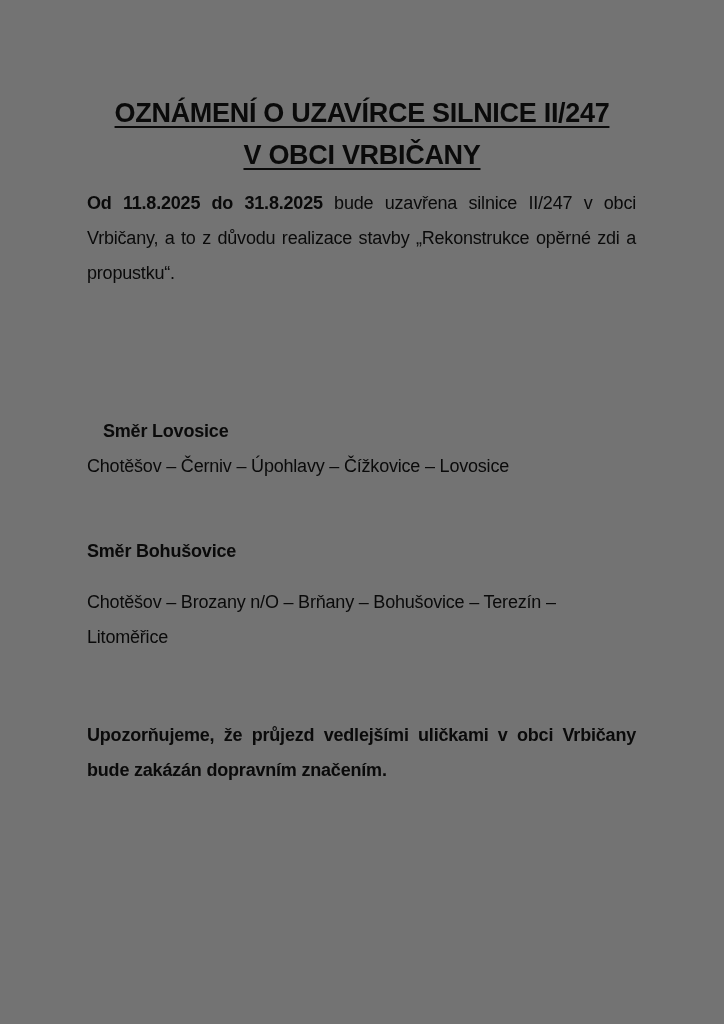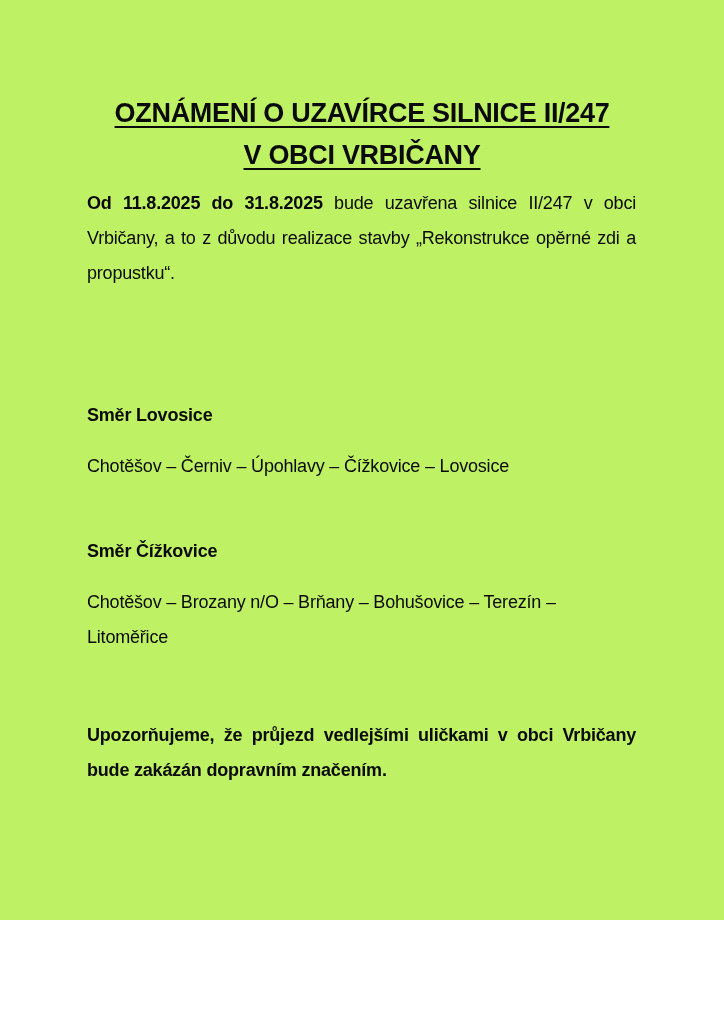--- a/index.html
+++ b/index.html
@@ -13,22 +13,22 @@
       position: relative;
       overflow: hidden;
       font-family: "Liberation Sans", "DejaVu Sans", sans-serif;
       color: #0a0a0a;
     }
     .page {
       position: absolute;
       left: 0;
       top: 0;
       width: 724px;
-      height: 920px;
-      background: #bef264;
+      height: 1024px;
+      background: #737373;
     }
     .title {
       position: absolute;
       left: 60px;
       width: 604px;
       top: 92px;
       text-align: center;
       font-weight: bold;
       font-size: 27px;
       line-height: 42px;
@@ -69,23 +69,23 @@
   <div class="title">
     <span>OZNÁMENÍ O UZAVÍRCE SILNICE II/247</span><br>
     <span>V OBCI VRBIČANY</span>
   </div>
 
   <p class="body justify" id="intro" style="margin:0;">
     <span class="bold">Od 11.8.2025 do 31.8.2025</span><span> bude uzavřena silnice II/247 v obci Vrbičany, a to z důvodu realizace stavby „Rekonstrukce opěrné zdi a propustku“.</span>
   </p>
 
 
-  <p class="body bold" id="heading-lovosice" style="margin:0;">Směr Lovosice</p>
+  <p class="body bold" id="heading-lovosice" style="margin:16px;">Směr Lovosice</p>
 
   <p class="body justify" id="route-lovosice" style="margin:0;">Chotěšov – Černiv – Úpohlavy – Čížkovice – Lovosice</p>
 
-  <p class="body bold" id="heading-litomerice" style="margin:0;">Směr Čížkovice</p>
+  <p class="body bold" id="heading-litomerice" style="margin:0;">Směr Bohušovice</p>
 
   <p class="body bold justify" id="warning" style="margin:0;">Upozorňujeme, že průjezd vedlejšími uličkami v obci Vrbičany bude zakázán dopravním značením.</p>
 
   <p class="body" id="route-litomerice" style="margin:0;">Chotěšov – Brozany n/O – Brňany – Bohušovice – Terezín – Litoměřice</p>
 
 </div>
 
 </body></html>

